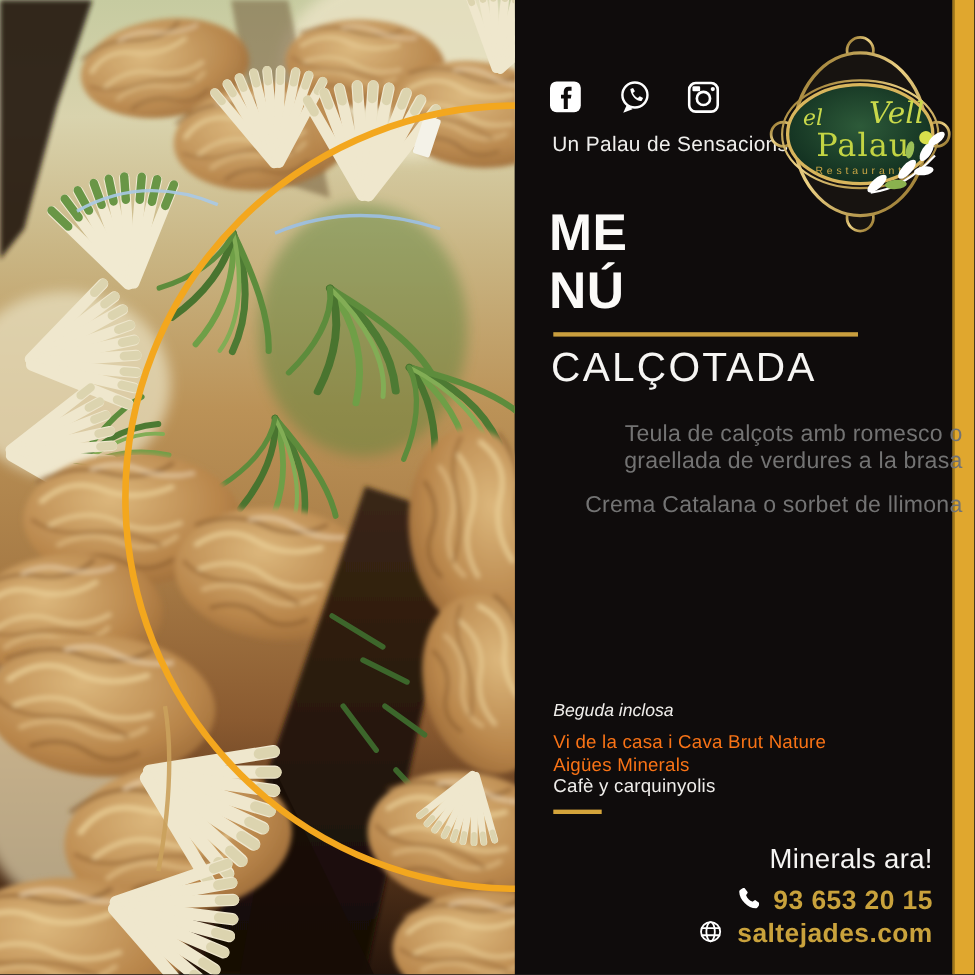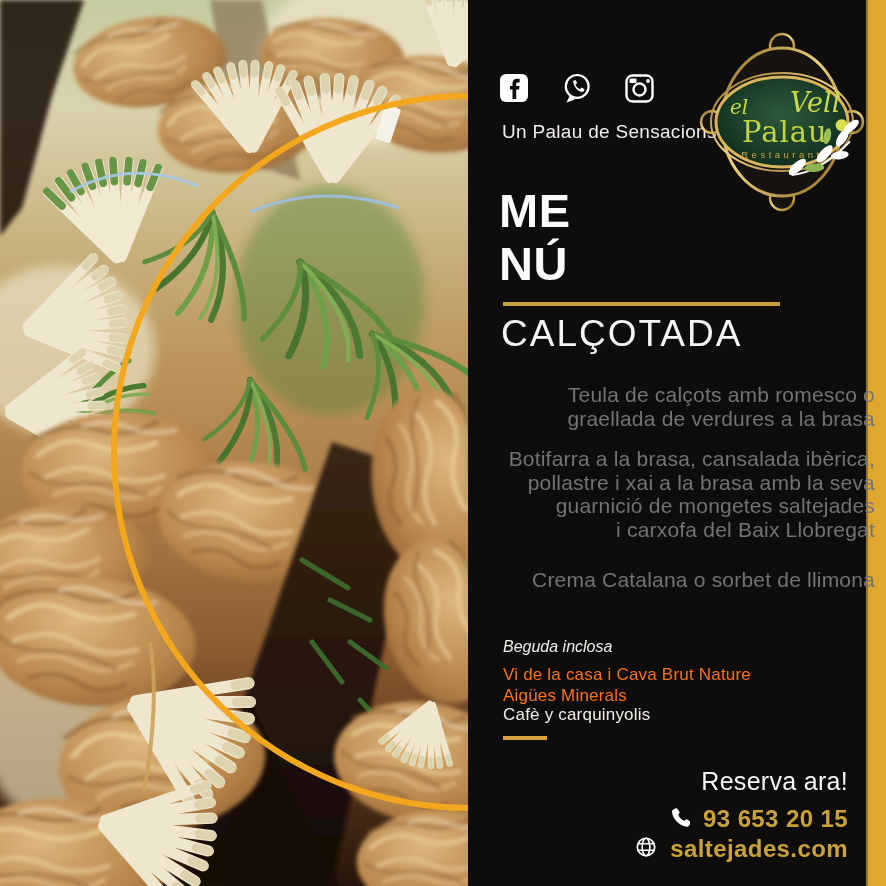--- a/index.html
+++ b/index.html
@@ -299,35 +299,31 @@
   </div>
 
   <div class="abs menu-title preline">ME
 NÚ</div>
   <div class="abs divider"></div>
   <div class="abs section-title">CALÇOTADA</div>
 
   <div class="abs courses">
     <p class="course preline">Teula de calçots amb romesco o
 graellada de verdures a la brasa</p>
-    <p class="course preline">Botifarra a la brasa, cansalada ibèrica,
-pollastre i xai a la brasa amb la seva
-guarnició de mongetes saltejades
-i carxofa del Baix Llobregat</p>
     <p class="course preline">Crema Catalana o sorbet de llimona</p>
   </div>
 
   <div class="abs included-note">Beguda inclosa</div>
   <div class="abs included-items preline">Vi de la casa i Cava Brut Nature
 Aigües Minerals</div>
   <div class="abs coffee-note">Cafè y carquinyolis</div>
 
   <div class="abs price-line"></div>
 
-  <div class="abs cta">Reserva ara!</div>
+  <div class="abs cta">Minerals ara!</div>
 
   <div class="abs contact-row phone">
     <span>
       <svg width="21" height="21" viewBox="0 0 22 22">
         <path fill="#fff" d="M3.2,4.6 c0.2,-1.4 4.1,-3.9 5.2,-3 l2.7,3.6 c0.6,0.8 -1.6,2.3 -1.3,3.2 0.9,2.4 3.4,4.9 5.8,5.9 0.9,0.4 2.3,-1.9 3.1,-1.4 l3.6,2.6 c0.9,1 -1.8,5.2 -2.9,5.2 -7.4,0.4 -16.6,-8.7 -16.2,-16.1 z"></path>
       </svg>
     </span>
     <span class="contact-text">93 653 20 15</span>
   </div>
 

